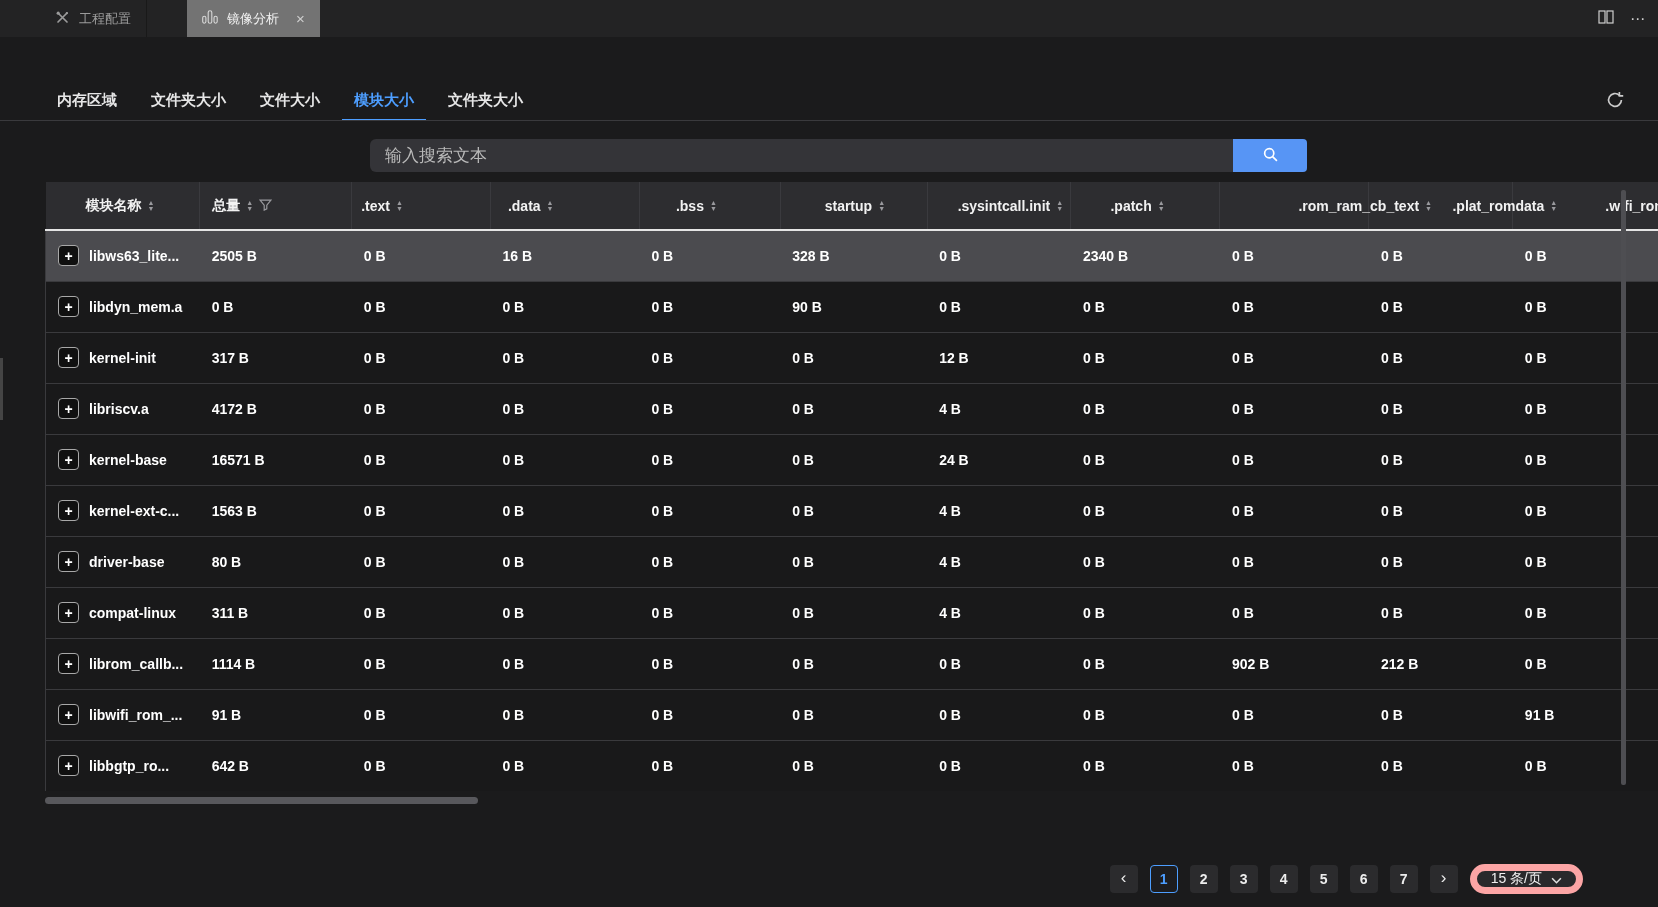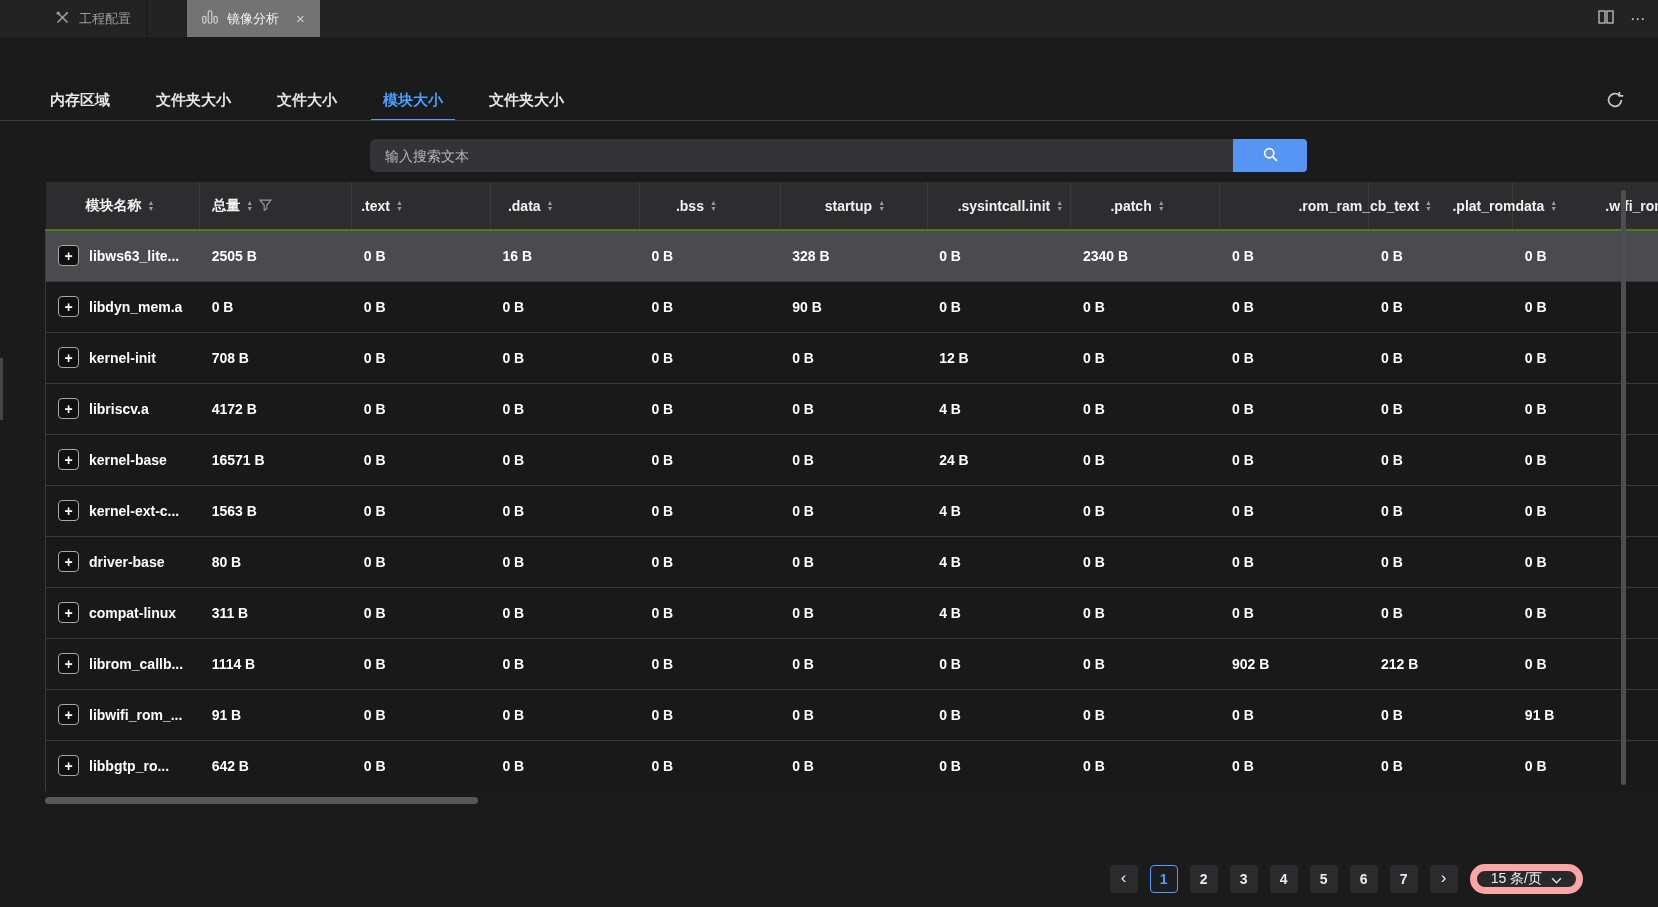--- a/index.html
+++ b/index.html
@@ -14,46 +14,46 @@
   
   .tabbar { position:absolute; top:0; left:0; right:0; height:37px; background:#232324; display:flex; align-items:stretch; }
   .etab { display:flex; align-items:center; gap:9px; padding:0 15px; font-size:13px; cursor:pointer;margin-left:40px; }
   .etab.inactive { background:#232324; color:#9b9b9b; border-right:1px solid #191919; }
   .etab.active { background:#737373; color:#f2f2f2; }
   .etab .close { margin-left:8px; font-size:15px; color:#cfcfcf; line-height:1; }
   .tabbar-actions { margin-left:auto; display:flex; align-items:center; gap:16px; padding-right:12px; color:#cfcfcf; }
   .more-dots { font-size:15px; letter-spacing:1px; color:#cfcfcf; }
 
   
-  .nav-tabs { position:absolute; top:85px; left:38px; display:flex; gap:22px; height:36px; }
+  .nav-tabs { position:absolute; top:85px; left:45px; display:flex; gap:10px; height:36px; }
   .nav-tab { padding:6px 12px 0; font-size:15px; font-weight:700; color:#e6e6e6; cursor:pointer; height:36px; }
   .nav-tab.active { color:#4d9eff; border-bottom:2px solid #4d9eff; }
   .nav-divider { position:absolute; top:120px; left:0; width:1658px; height:1px; background:#3a3a3d; }
   .refresh-btn { position:absolute; top:91px; right:32px; width:20px; height:20px; cursor:pointer; }
 
   
   .search-row { position:absolute; top:139px; left:370px; display:flex; }
   .search-input {
     width:863px; height:33px; background:#343438; border:none; outline:none;
-    border-radius:6px 0 0 6px; padding:0 15px; color:#e8e8e8; font-size:14px;
+    border-radius:6px 0 0 6px; padding:0 15px; color:#e8e8e8; font-size:17px;
     font-family:"Liberation Sans","DejaVu Sans",sans-serif;
   }
   .search-input::placeholder { color:#b9b9b9; }
   .search-btn { width:74px; height:33px; background:#5795f5; border:none; border-radius:0 4px 4px 0;
     display:flex; align-items:center; justify-content:center; cursor:pointer; }
 
   
   .table-wrap { position:absolute; top:182px; left:45px; width:1613px; height:609px; overflow:hidden; }
   table { width:1658px; border-collapse:collapse; table-layout:fixed; }
   col.c1{width:150px} col.c2{width:148px} col.c3{width:135px} col.c4{width:145px}
   col.c5{width:137px} col.c6{width:143px} col.c7{width:140px} col.c8{width:145px}
   col.c9{width:145px} col.c10{width:140px} col.c11{width:185px}
   thead th {
     height:48px; background:#2d2d30; color:#f2f2f2; font-size:14px; font-weight:700;
-    text-align:left; border-bottom:2px solid #4d7c0f; border-right:1px solid #3a3a3e;
+    text-align:left; border-bottom:2px solid #e5e5e5; border-right:1px solid #3a3a3e;
     white-space:nowrap; overflow:visible;
   }
   thead th:last-child { border-right:none; }
   thead th:nth-child(1){padding-left:40px} thead th:nth-child(2){padding-left:12px}
   thead th:nth-child(3){padding-left:9px}  thead th:nth-child(4){padding-left:17px}
   thead th:nth-child(5){padding-left:36px} thead th:nth-child(6){padding-left:44px}
   thead th:nth-child(7){padding-left:30px} thead th:nth-child(8){padding-left:39px}
   thead th:nth-child(9){padding-left:78px} thead th:nth-child(10){padding-left:83px}
   thead th:nth-child(11){padding-left:92px}
   .th-inner { display:inline-flex; align-items:center; gap:6px; }
@@ -319,21 +319,21 @@
           <td>0 B</td>
           <td>0 B</td>
         </tr>
         <tr>
     <td class="name-cell">
       <span class="name-cell-inner">
         <span class="expand-btn">+</span>
         <span class="mod-name">kernel-init</span>
       </span>
     </td>
-  <td>708 B</td>
+  <td>317 B</td>
           <td>0 B</td>
           <td>0 B</td>
           <td>0 B</td>
           <td>0 B</td>
           <td>12 B</td>
           <td>0 B</td>
           <td>0 B</td>
           <td>0 B</td>
           <td>0 B</td>
         </tr>

